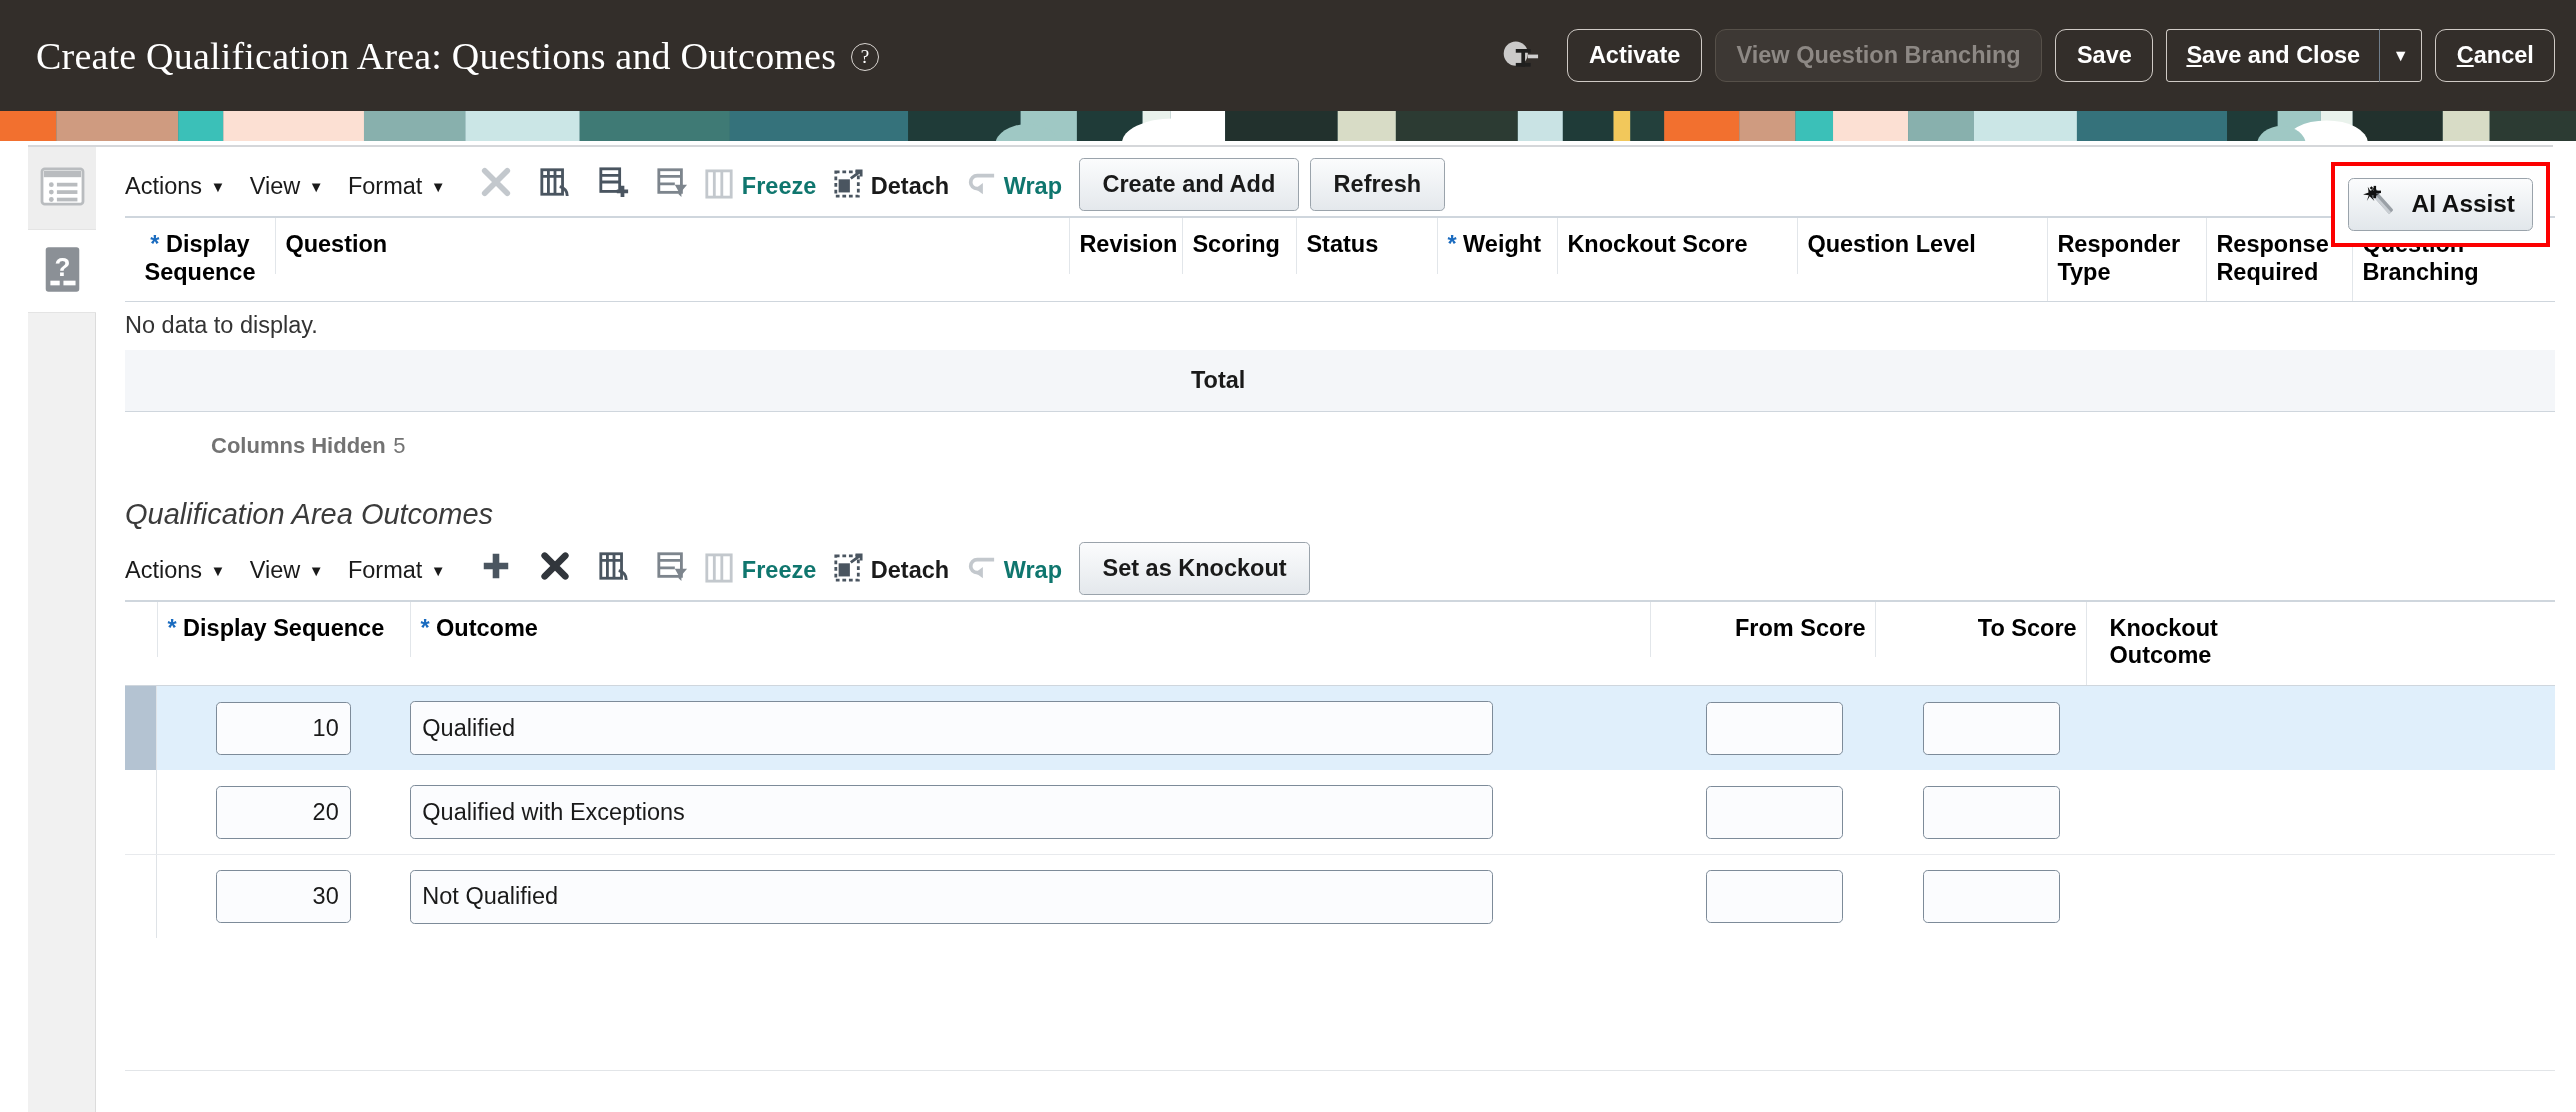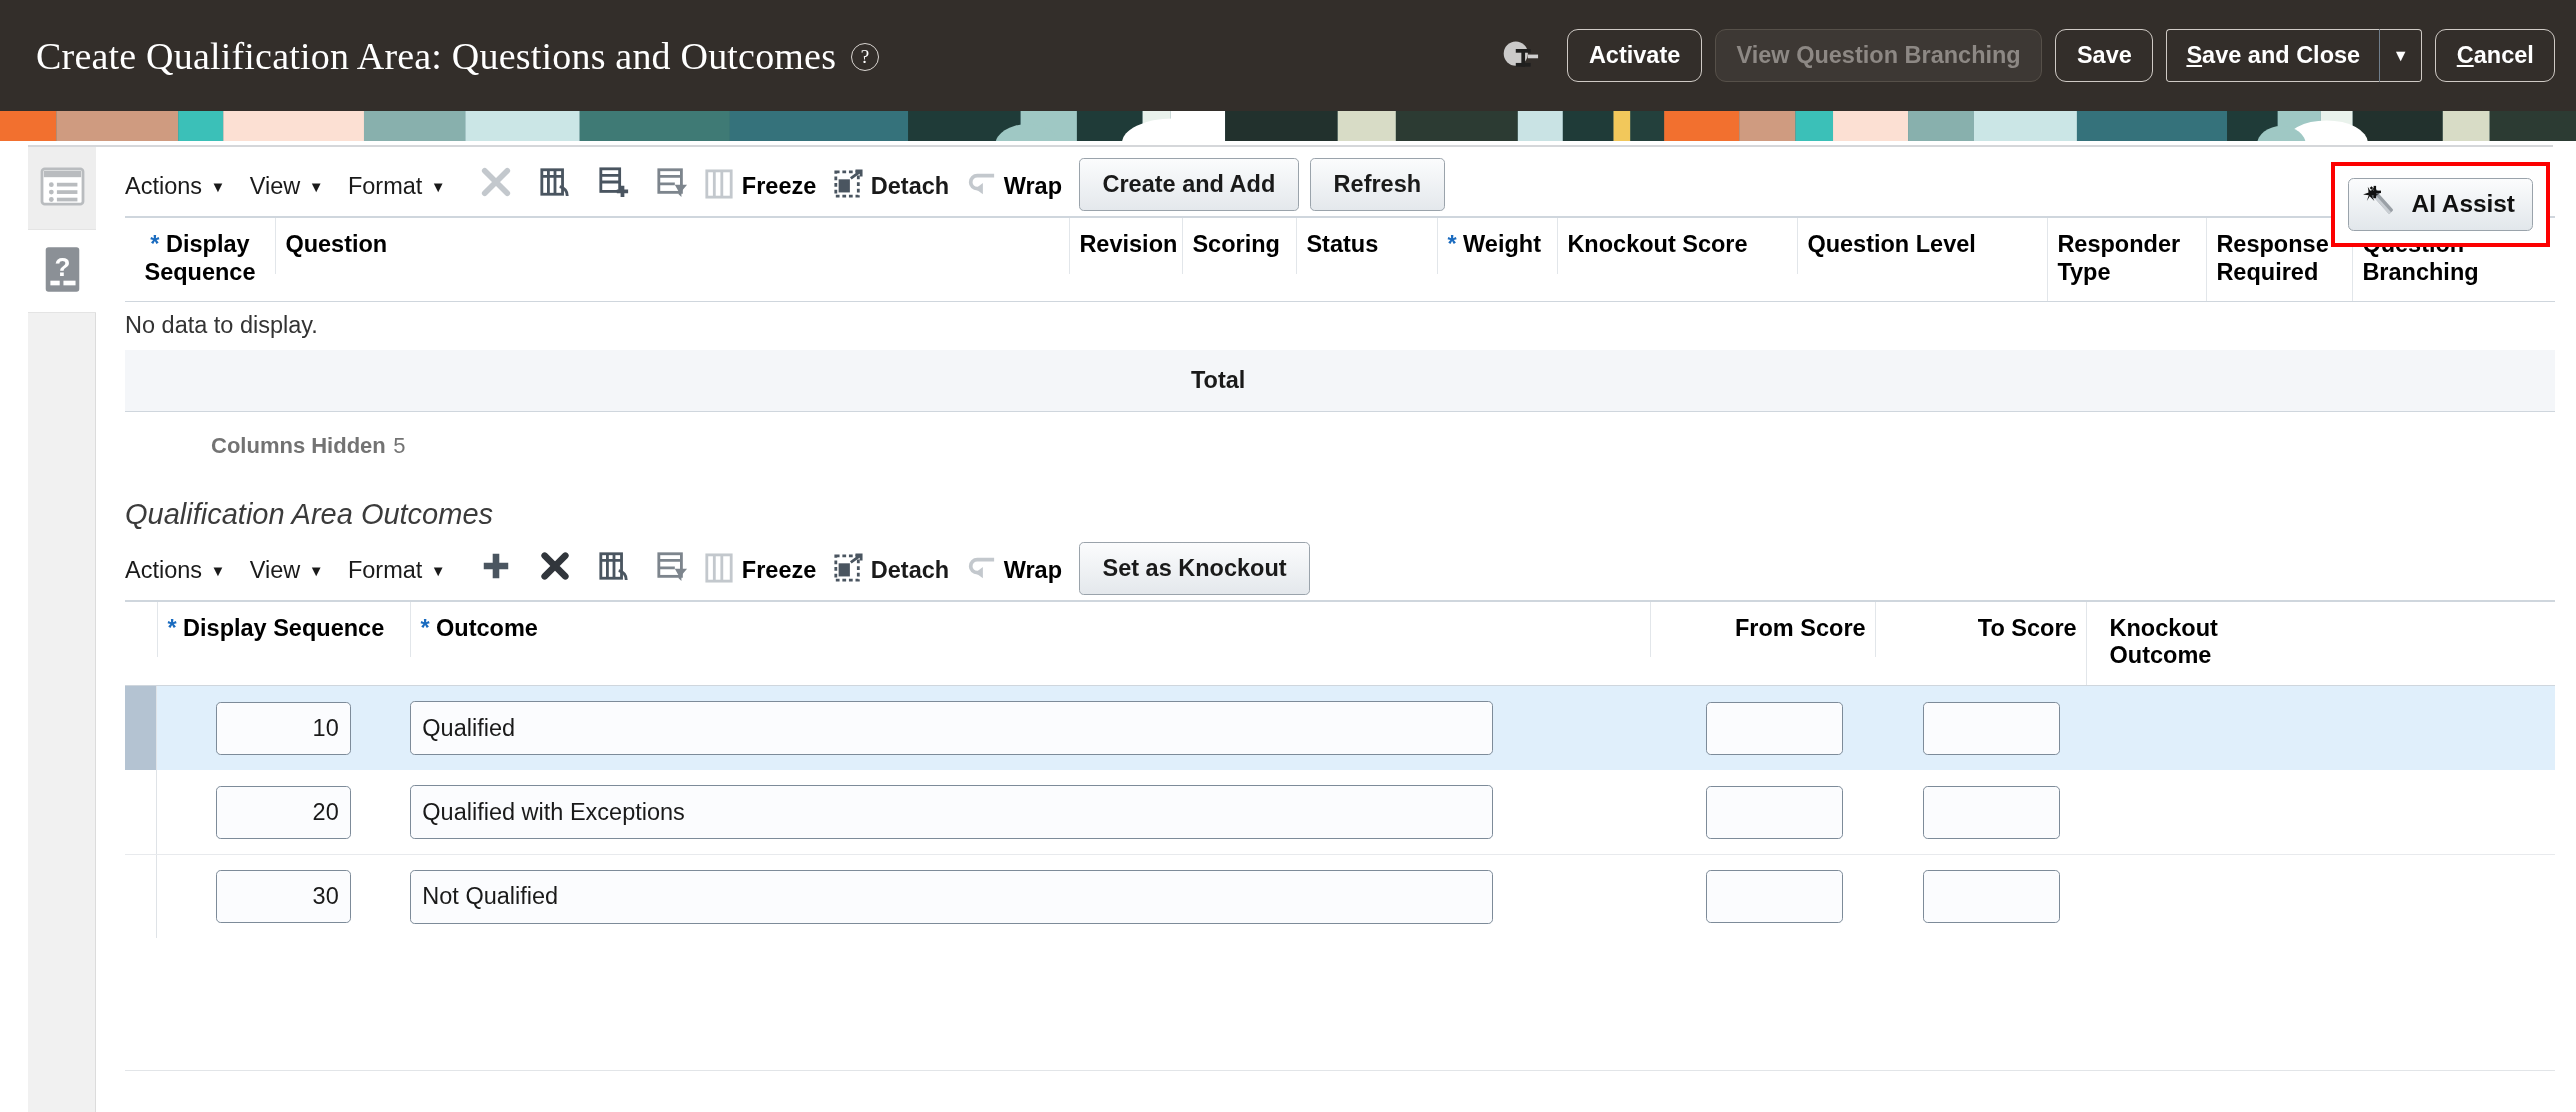--- a/index.html
+++ b/index.html
@@ -148,21 +148,21 @@
     display: flex; align-items: center; justify-content: center;
     cursor: pointer;
   }
   .tb-icon.dis { cursor: default; }
   .tb-text-icon {
     display: flex; align-items: center; gap: 7.5px;
     margin-right: 17px; cursor: pointer; white-space: nowrap;
     font-size: 23.5px; font-weight: bold;
   }
   .tb-text-icon.enabled { color: #1a1a1a; }
-  .tb-text-icon.dis { color: #000000; cursor: default; }
+  .tb-text-icon.dis { color: #0f766e; cursor: default; }
   .btn-grey {
     height: 53px; padding: 0 22.5px;
     border: 0.9px solid #9aa3ab; border-radius: 4.7px;
     background: linear-gradient(to bottom,#fbfcfd 0%,#e4e8ec 100%);
     font-size: 23.5px; font-weight: bold; color: #1a1a1a;
     display: flex; align-items: center; cursor: pointer;
     font-family: "Liberation Sans", sans-serif;
     white-space: nowrap;
     margin-right: 11.3px;
   }

